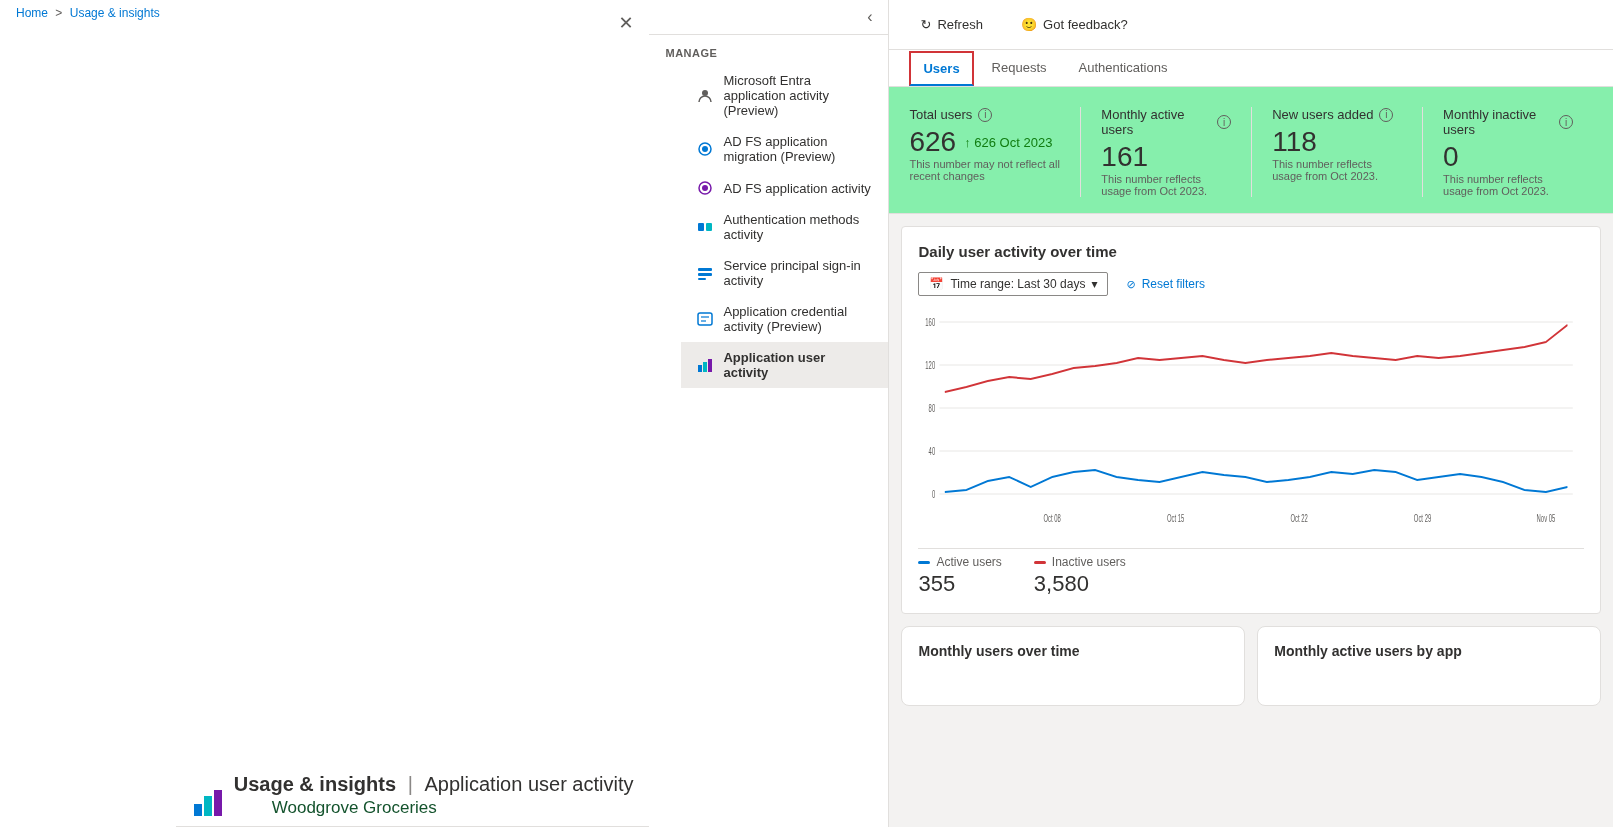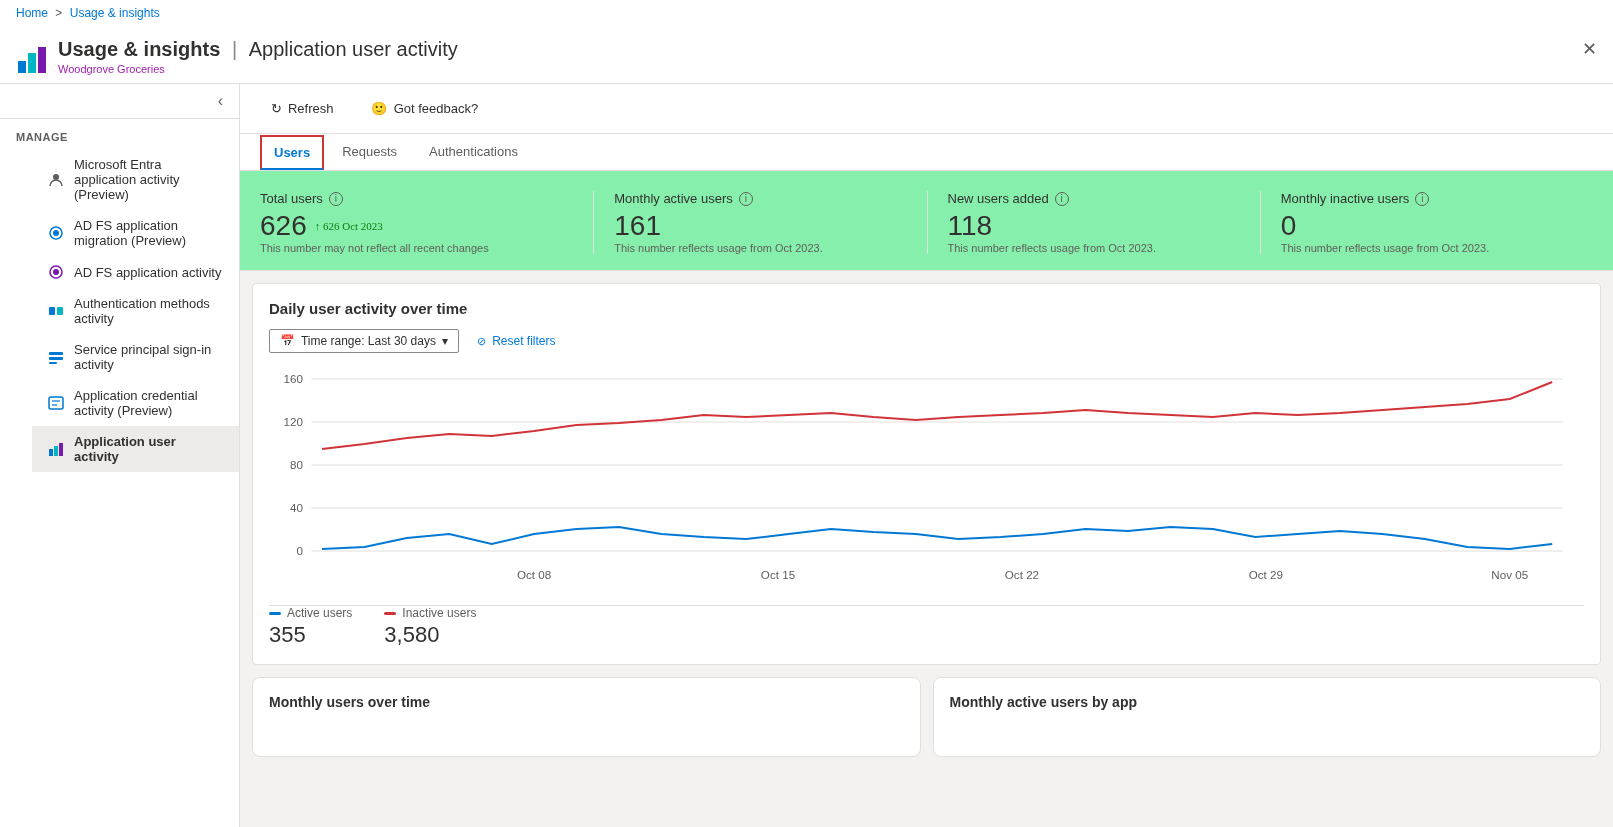--- a/index.html
+++ b/index.html
@@ -1,18 +1,18 @@
 <!DOCTYPE html>
 <html><head>
   <meta charset="utf-8">
   <style>
     * { box-sizing: border-box; margin: 0; padding: 0; }
     body { font-family: 'Segoe UI', Arial, sans-serif; font-size: 13px; color: #323130; background: #f3f2f1; }
     
-    .app-container { display: flex; flex-direction: column; height: 827px; background: #fff; }
+    .app-container { display: flex; height: 827px; background: #fff; }
     
     
     .page-header { display: flex; align-items: flex-end; padding: 12px 16px 8px 16px; border-bottom: 1px solid #e1dfdd; background: #fff; position: relative; }
     .header-icon { width: 32px; height: 32px; margin-right: 10px; margin-top: 2px; flex-shrink: 0; }
     .header-text { flex: 1; }
     .close-btn { position: absolute; right: 16px; top: 12px; font-size: 18px; cursor: pointer; color: #605e5c; background: none; border: none; }
     
     
     .breadcrumb { padding: 6px 16px; font-size: 12px; color: #0078d4; }
     .breadcrumb span { color: #605e5c; margin: 0 4px; }
@@ -42,37 +42,37 @@
     
     .tabs-bar { display: flex; align-items: center; padding: 0 20px; background: #fff; border-bottom: 1px solid #e1dfdd; gap: 4px; }
     .tab-item { padding: 10px 14px; font-size: 13px; cursor: pointer; color: #605e5c; border-bottom: 2px solid transparent; margin-bottom: -1px; }
     
     
     .stats-row { display: grid; grid-template-columns: repeat(4, 1fr); gap: 0; background: #86efac; padding: 20px 20px 16px; border-bottom: 1px solid #e1dfdd; }
     .stat-card { padding: 0 20px 0 0; }
     .stat-card + .stat-card { border-left: 1px solid #e1dfdd; padding-left: 20px; }
     .stat-label { font-size: 13px; color: #323130; font-weight: 400; display: flex; align-items: center; gap: 6px; margin-bottom: 4px; }
     .stat-value { font-size: 28px; font-weight: 300; color: #323130; display: flex; align-items: center; gap: 8px; }
-    .stat-value-change { font-size: 11px; color: #107c10; display: flex; align-items: center; gap: 4px; font-family: Liberation Serif, serif; }
+    .stat-value-change { font-size: 13px; color: #107c10; display: flex; align-items: center; gap: 4px; }
     .stat-note { font-size: 11px; color: #605e5c; margin-top: 0; }
     .info-icon { width: 14px; height: 14px; border: 1px solid #605e5c; border-radius: 50%; font-size: 10px; display: inline-flex; align-items: center; justify-content: center; color: #605e5c; flex-shrink: 0; }
     
     
     .chart-section { background: #fff; margin: 12px 12px; border: 1px solid #e1dfdd; border-radius: 4px; padding: 16px; }
     .chart-title { font-size: 15px; font-weight: 600; margin-bottom: 12px; }
     .chart-filters { display: flex; align-items: center; gap: 12px; margin-bottom: 16px; }
     .filter-btn { display: flex; align-items: center; gap: 6px; padding: 4px 10px; border: 1px solid #8a8886; border-radius: 2px; background: #fff; font-size: 12px; cursor: pointer; color: #323130; }
     .reset-btn { display: flex; align-items: center; gap: 6px; font-size: 12px; color: #0078d4; cursor: pointer; background: none; border: none; padding: 4px 6px; }
     
     
     .chart-wrapper { width: 100%; height: 220px; position: relative; }
     .chart-svg { width: 100%; height: 100%; }
     
     
-    .chart-legend { display: flex; gap: 32px; margin-top: 16px; padding-top: 0; border-top: 1px solid #e1dfdd; }
+    .chart-legend { display: flex; gap: 32px; margin-top: 16px; padding-top: 6px; border-top: 1px solid #e1dfdd; }
     .legend-item { display: flex; flex-direction: column; gap: 2px; }
     .legend-label { display: flex; align-items: center; gap: 6px; font-size: 12px; color: #605e5c; }
     .legend-color { width: 12px; height: 3px; border-radius: 2px; }
     .legend-value { font-size: 22px; font-weight: 300; }
     
     
     .bottom-row { display: grid; grid-template-columns: 1fr 1fr; gap: 12px; margin: 0 12px 12px; }
     .bottom-card { background: #fff; border: 1px solid #e1dfdd; border-radius: 8px; padding: 16px; min-height: 80px; }
     .bottom-card-title { font-size: 14px; font-weight: 600; }
     .color-green { color: #107c10; }
@@ -95,21 +95,21 @@
         <rect x="12" y="10" width="8" height="20" fill="#00b7c3"></rect>
         <rect x="22" y="4" width="8" height="26" fill="#7719aa"></rect>
       </svg>
     </div>
     <div class="header-text">
       <div>
         <span style="font-size:20px;font-weight:600;">Usage &amp; insights</span>
         <span style="font-size:20px;font-weight:300;color:#8a8886;margin:0 8px;">|</span>
         <span style="font-size:20px;font-weight:400;">Application user activity</span>
       </div>
-      <div style="font-size:11px;color:#a21caf;margin-top:2px;">Woodgrove Groceries</div>
+      <div style="font-size:17px;color:#14532d;margin-top:2px;margin-left:38px;">Woodgrove Groceries</div>
     </div>
     <button class="close-btn">✕</button>
   </div>
 
   <div class="main-layout">
 
     <div class="sidebar">
       <div class="sidebar-collapse-btn">‹</div>
       <div class="sidebar-section-title">Manage</div>
 

